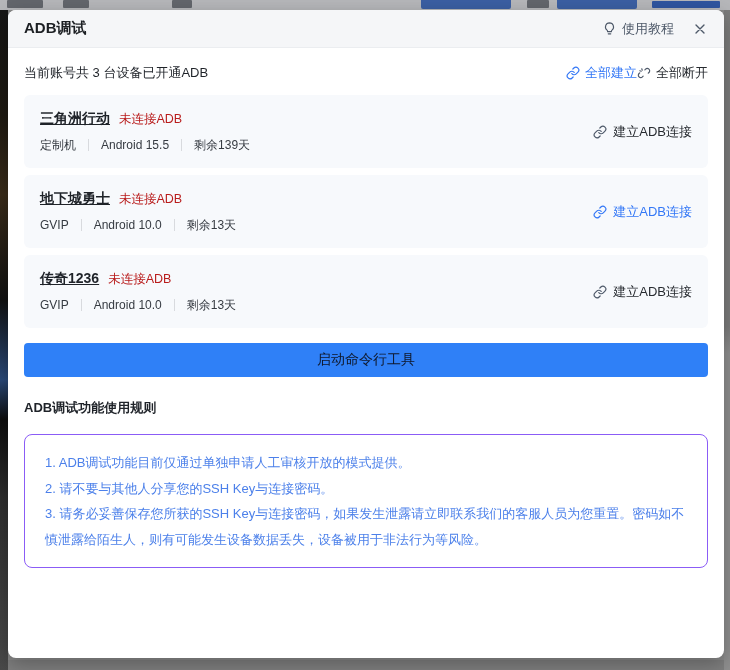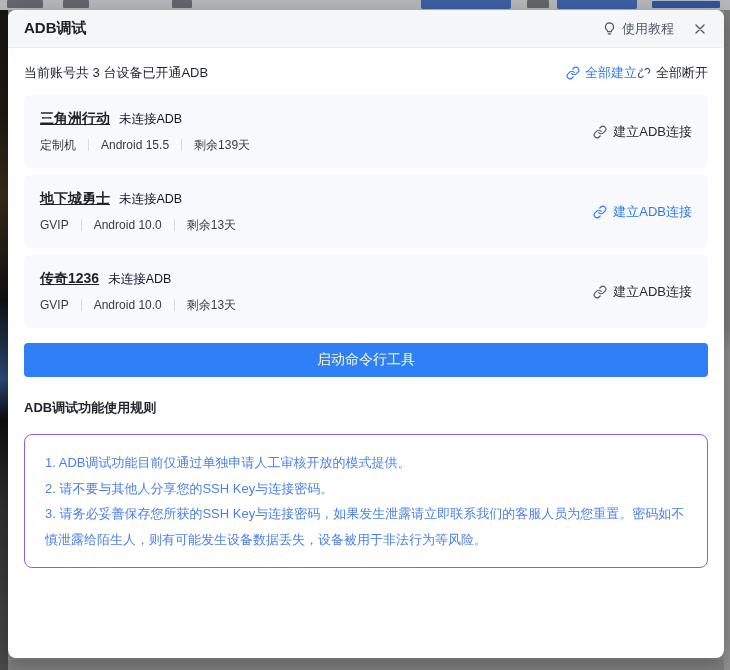--- a/index.html
+++ b/index.html
@@ -38,30 +38,30 @@
   .link-action.blue{color:#3377f6;}
   .link-action.dark{color:#272b30;}
   .link-action.dark .icon{color:#4e5969;}
 
   .card{height:73px;margin-top:7px;box-sizing:border-box;background:#f7f9fc;border-radius:6px;
     padding:13px 16px;display:flex;align-items:center;justify-content:space-between;}
   .card:first-of-type{margin-top:8px;}
   .card-left{display:flex;flex-direction:column;gap:9px;}
   .card-title-row{display:flex;align-items:baseline;}
   .device-name{font-size:14px;font-weight:bold;color:#1f2329;text-decoration:underline;}
-  .device-status{margin-left:9px;font-size:12.5px;color:#0f172a;}
+  .device-status{margin-left:9px;font-size:12.5px;color:#b91c1c;}
   .card-meta{display:flex;align-items:center;font-size:12px;color:#363b42;}
   .meta-div{width:1px;height:12px;background:#d8dade;margin:0 12px;}
   .card-action{display:flex;align-items:center;gap:6px;font-size:13px;color:#272b30;cursor:pointer;}
   .card-action .icon{color:#4e5969;}
   .card-action.blue{color:#3377f6;}
   .card-action.blue .icon{color:#3377f6;}
 
   .launch-btn{margin-top:15px;width:100%;height:34px;background:#2f80f7;border:none;border-radius:4px;
-    color:#fef9c3;font-size:14px;font-family:inherit;cursor:pointer;display:flex;align-items:center;justify-content:center;}
+    color:#0f172a;font-size:14px;font-family:inherit;cursor:pointer;display:flex;align-items:center;justify-content:center;}
 
   .rules-title{margin-top:22px;font-size:13px;font-weight:bold;color:#1f2329;}
   .rules-box{margin-top:17px;border:1px solid #8b5cf6;border-radius:8px;padding:15px 20px;box-sizing:border-box;}
   .rules-box p{margin:0;font-size:13px;line-height:25.5px;color:#4c80ea;}
 </style>
 </head>
 <body>
 
 <div class="stage">
 

